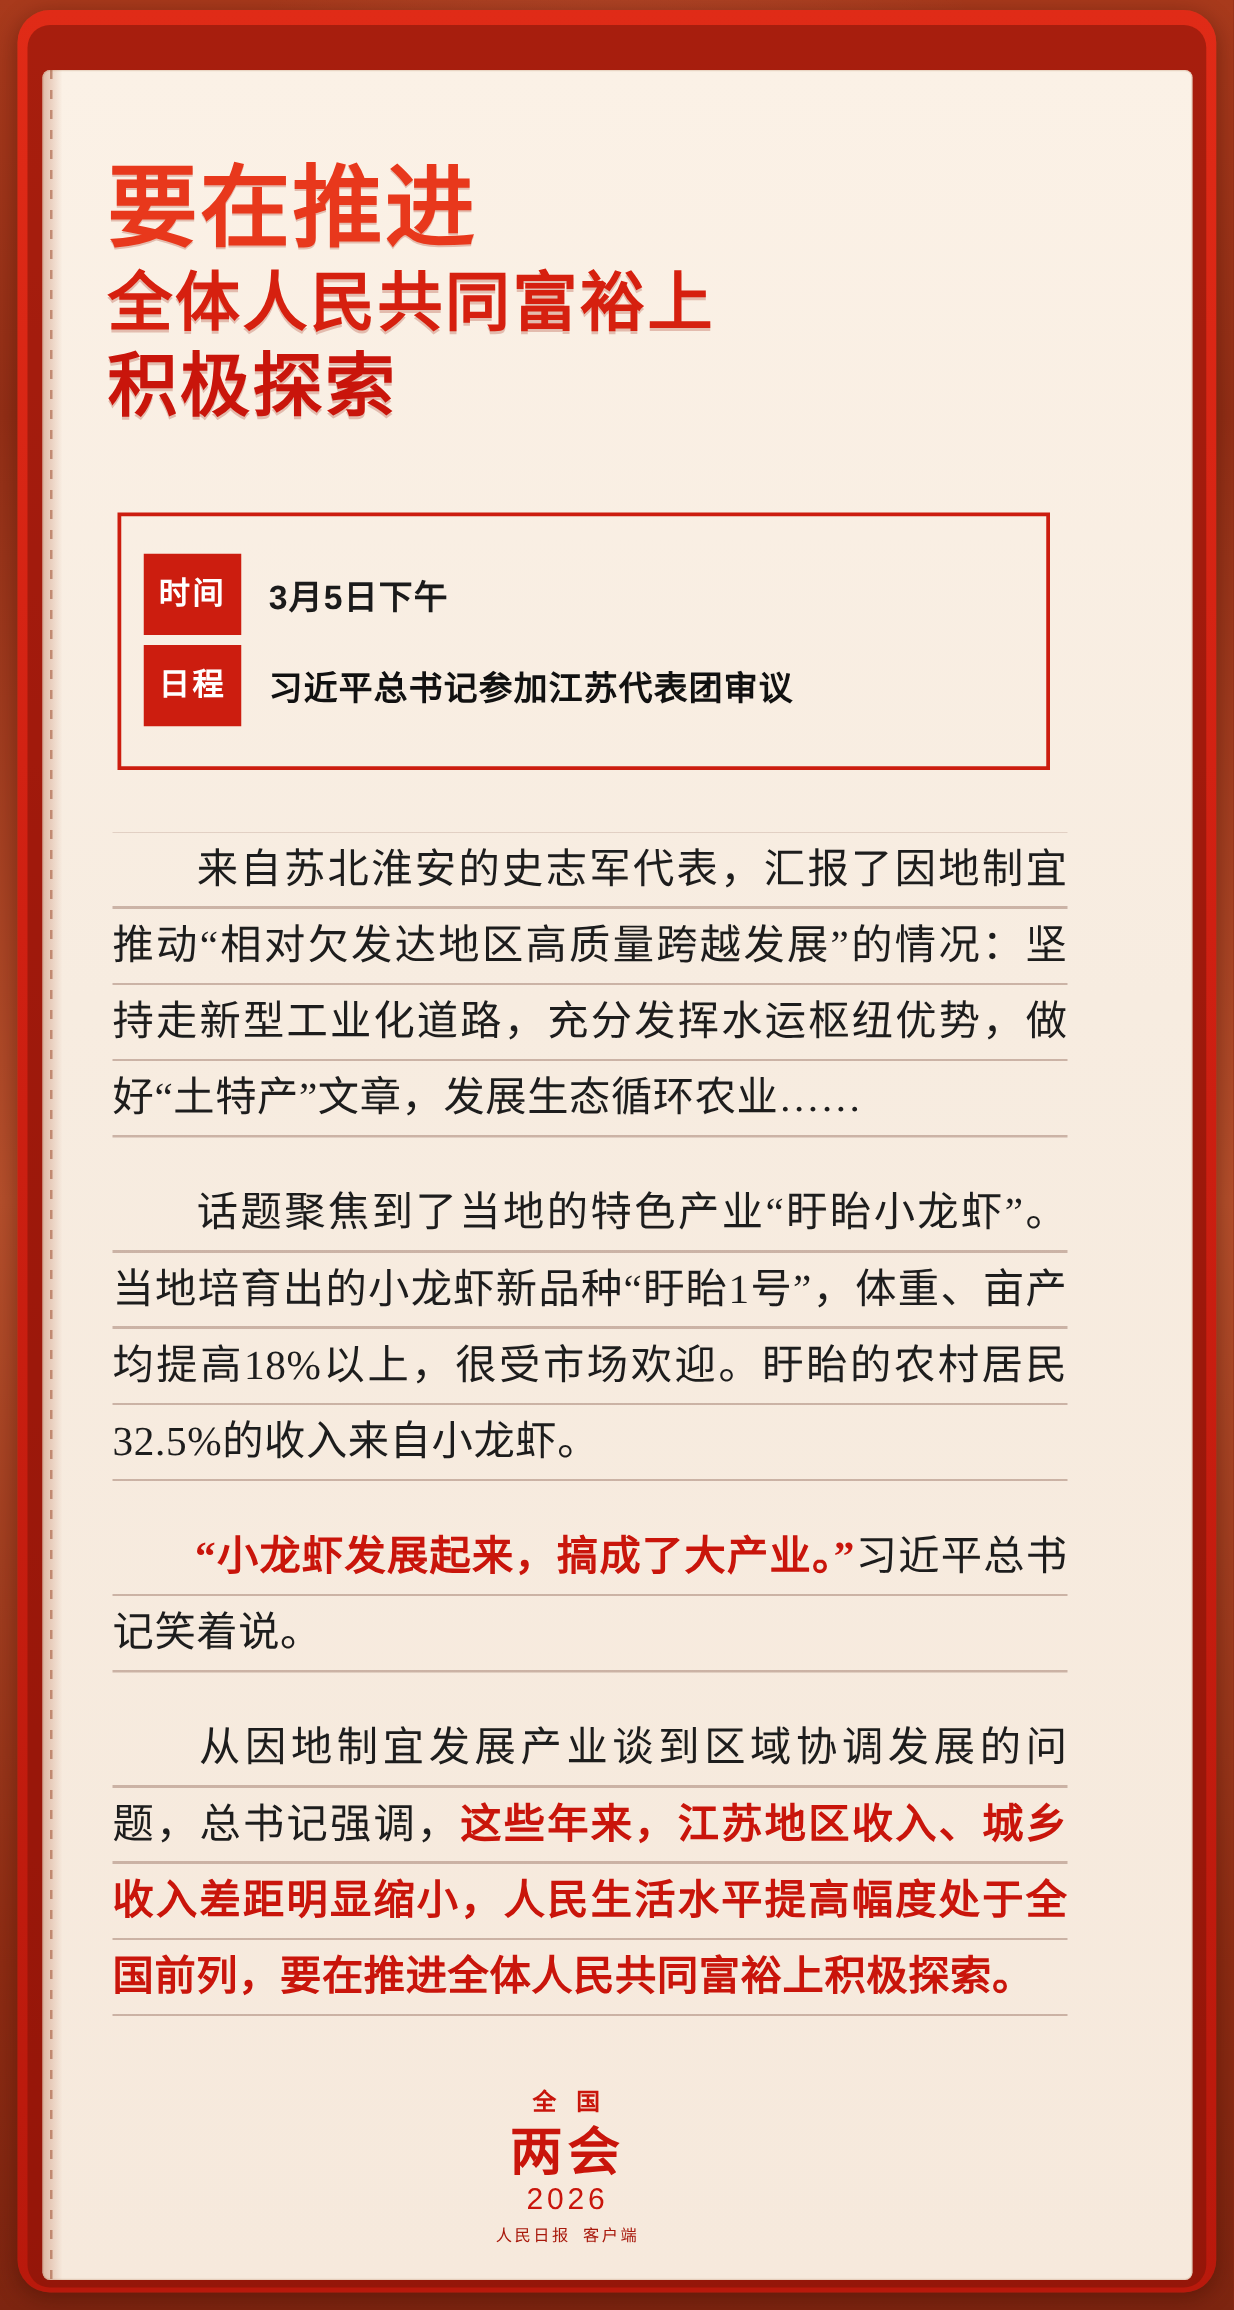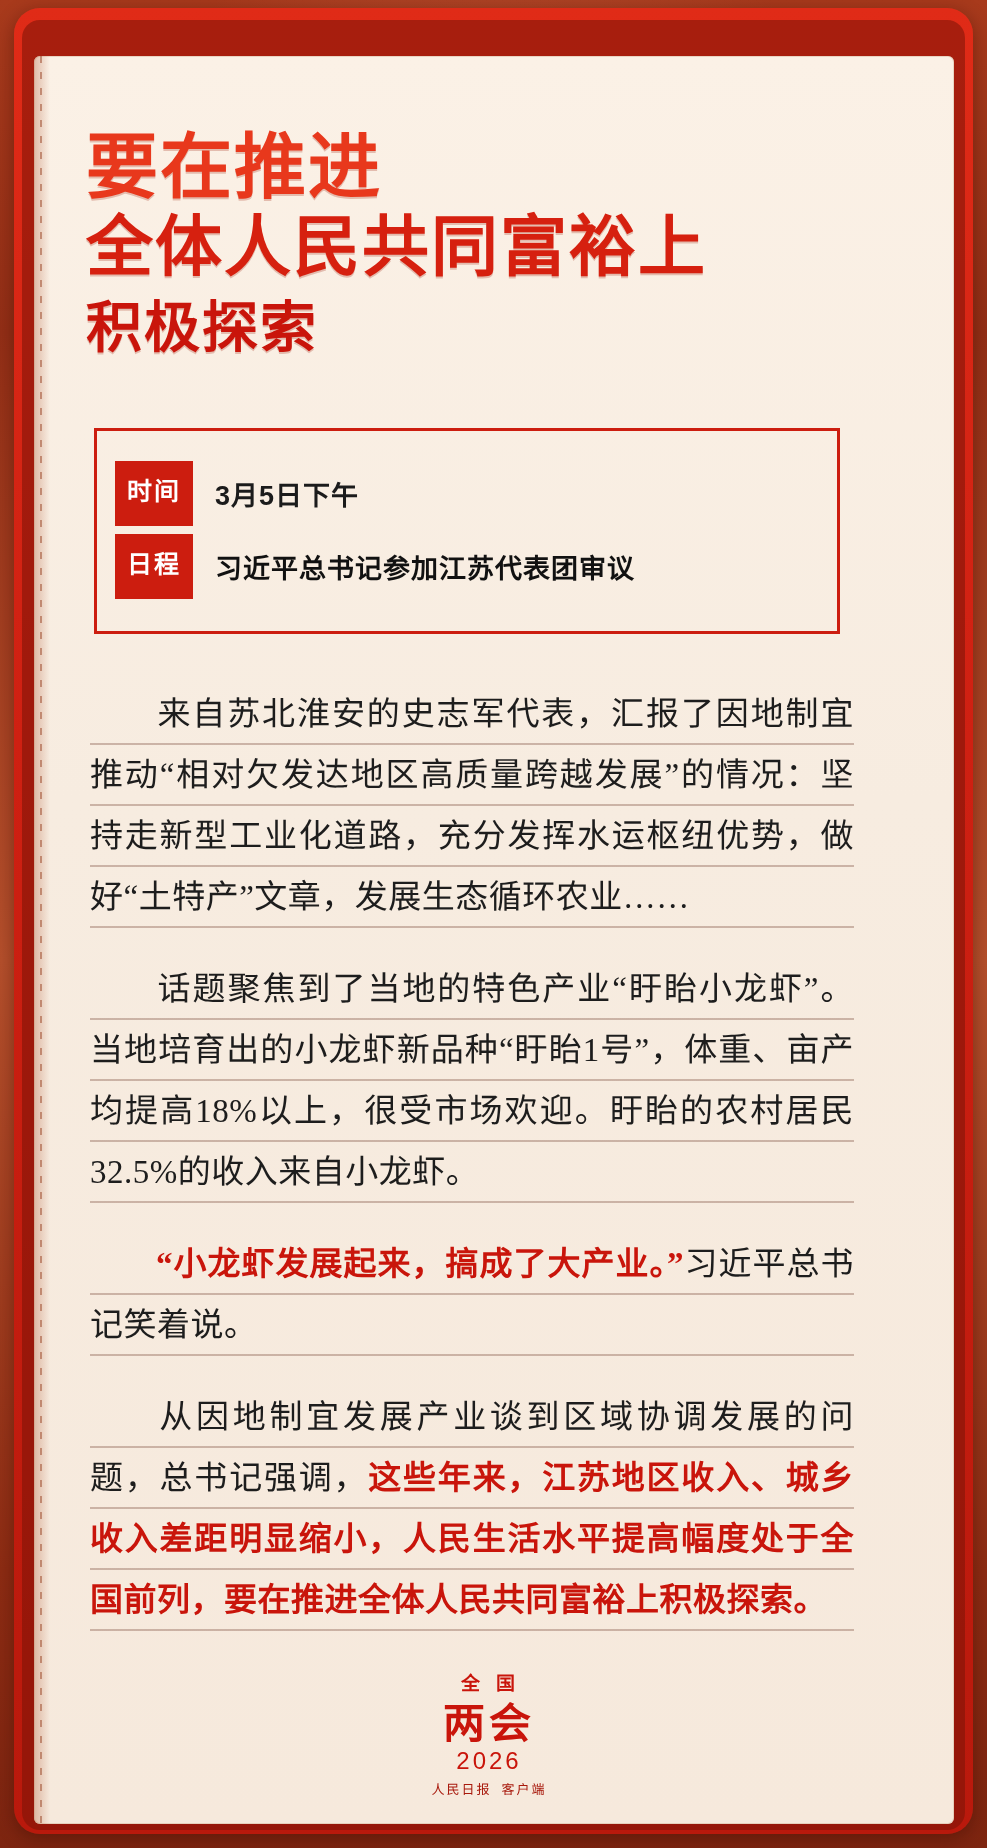--- a/index.html
+++ b/index.html
@@ -102,24 +102,23 @@
   .title-line {
     line-height: 1.22;
     white-space: nowrap;
   }
   .t1 {
     font-size: 72px;
     color: #e8381c;
     text-shadow: 0 2px 0 rgba(160,30,10,0.25);
   }
   .t2 {
-    font-size: 67px;
+    font-size: 52px;
     color: #d6200f;
     text-shadow: 0 2px 0 rgba(160,30,10,0.25);
-    font-family: Liberation Mono, monospace;
   }
   .t3 {
     font-size: 56px;
     color: #c9150b;
     text-shadow: 0 2px 0 rgba(160,30,10,0.25);
   }
 
   
   .info-box {
     margin-top: 66px;
@@ -131,21 +130,21 @@
     background: transparent;
   }
   .info-row {
     display: flex;
     align-items: center;
     margin: 8px 0 8px 18px;
   }
   .info-tag {
     background: #cc1d0f;
     color: #fff;
-    font-family: Liberation Mono, monospace;
+    font-family: Liberation Sans, sans-serif;
     font-weight: bold;
     font-size: 25px;
     padding: 20px 12px;
     line-height: 1;
     letter-spacing: 2px;
     white-space: nowrap;
   }
   .info-text {
     margin-left: 22px;
     font-family: "Liberation Sans", "DejaVu Sans", sans-serif;
@@ -187,21 +186,20 @@
   }
   .para.p4 { margin-bottom: 0; }
 
   
   .footer {
     position: absolute;
     left: 0;
     bottom: 26px;
     width: 840px;
     text-align: center;
-    padding-left: 35px;
   }
   .logo-wrap {
     display: inline-block;
     position: relative;
     width: 230px;
     height: 120px;
   }
   .logo-top {
     font-family: "Liberation Sans", "DejaVu Sans", sans-serif;
     font-size: 19px;

